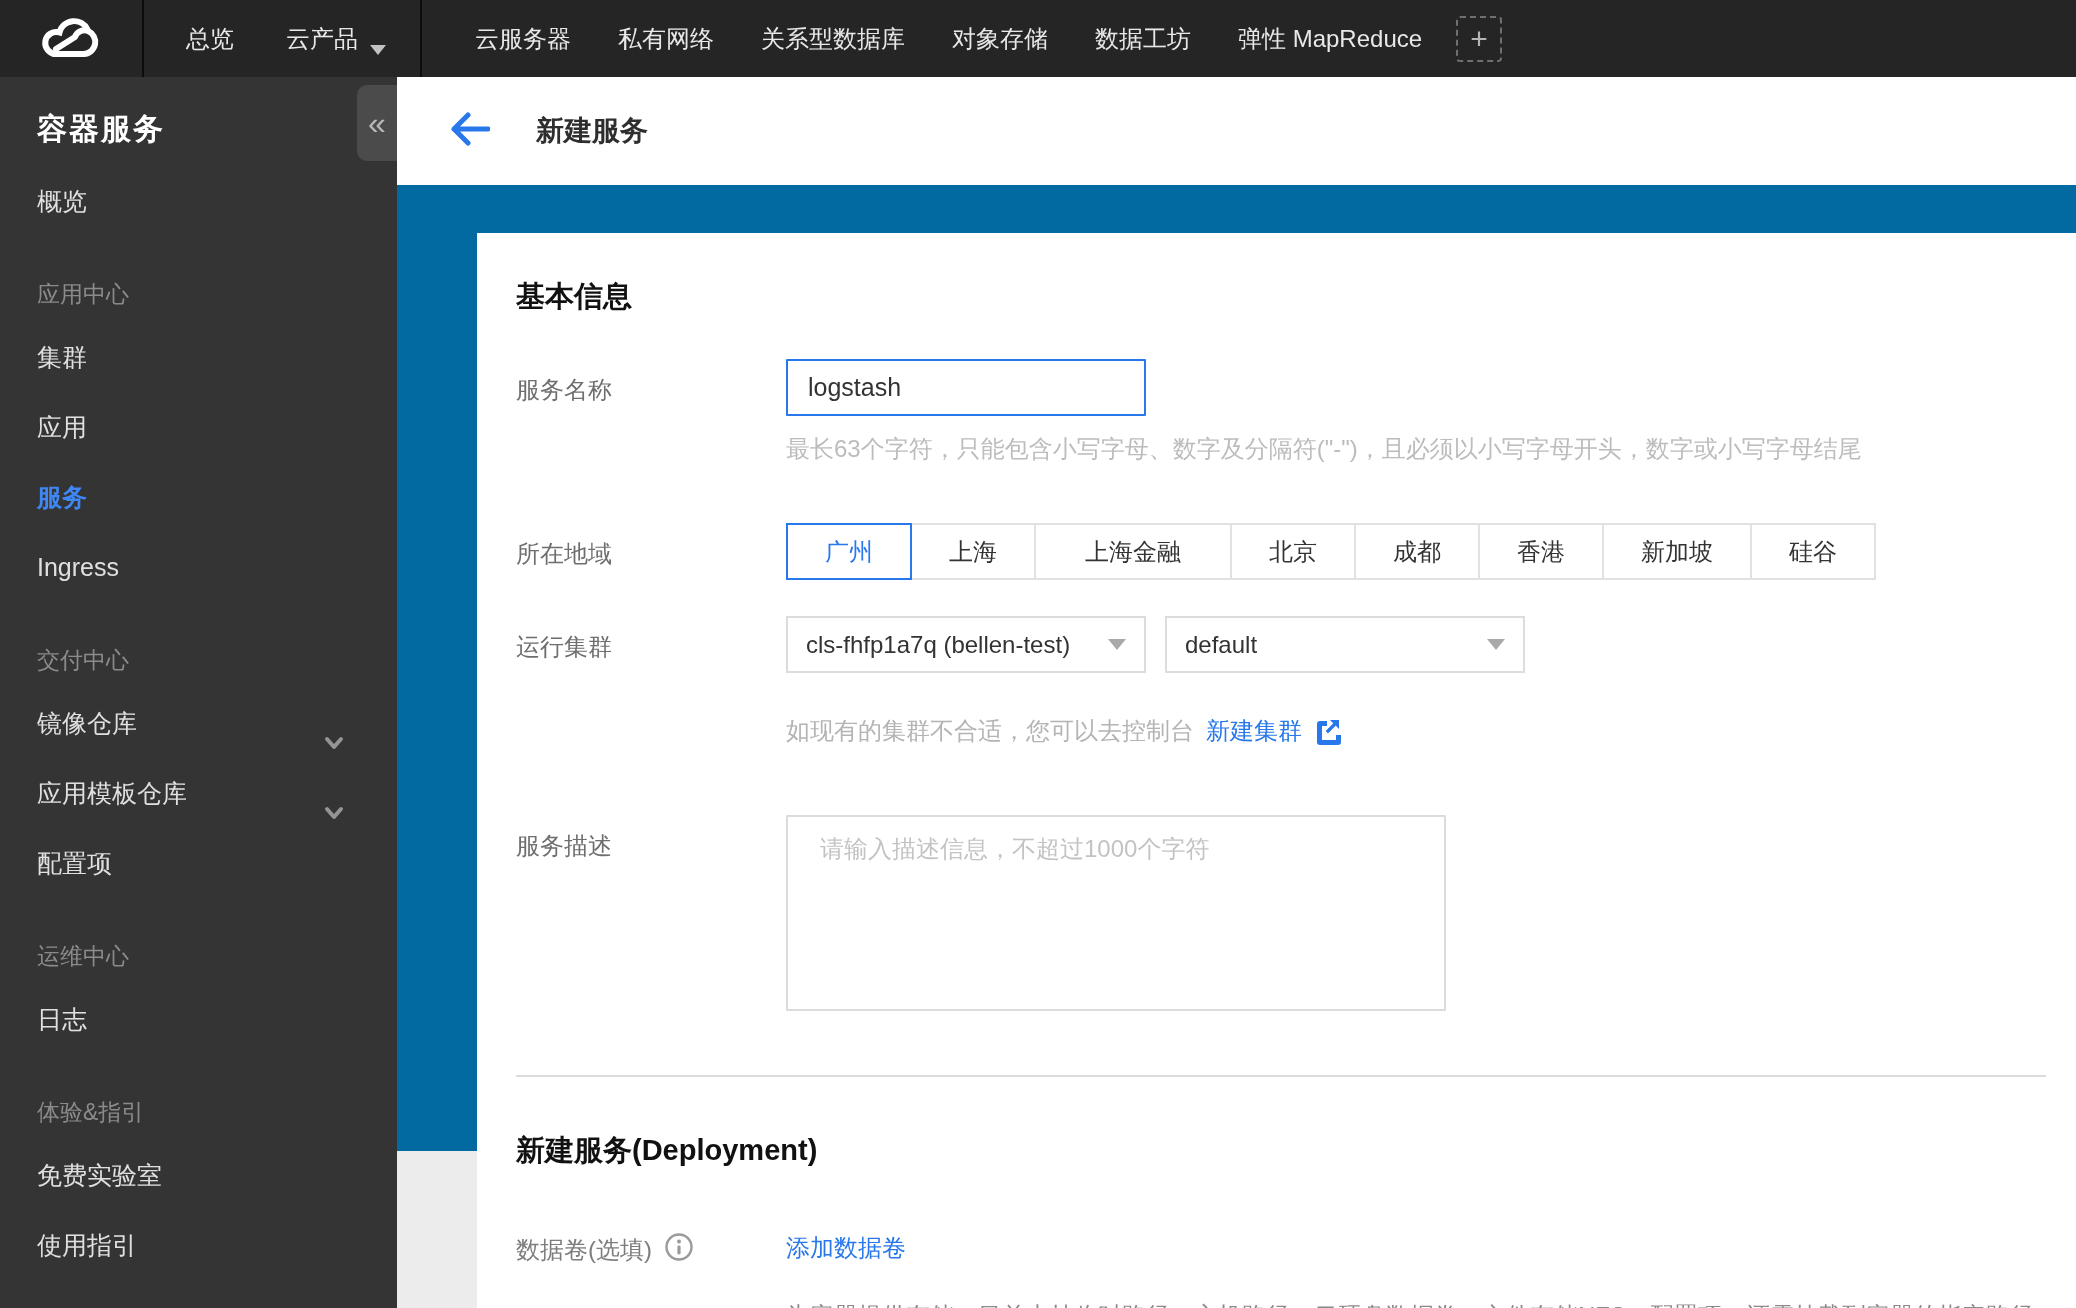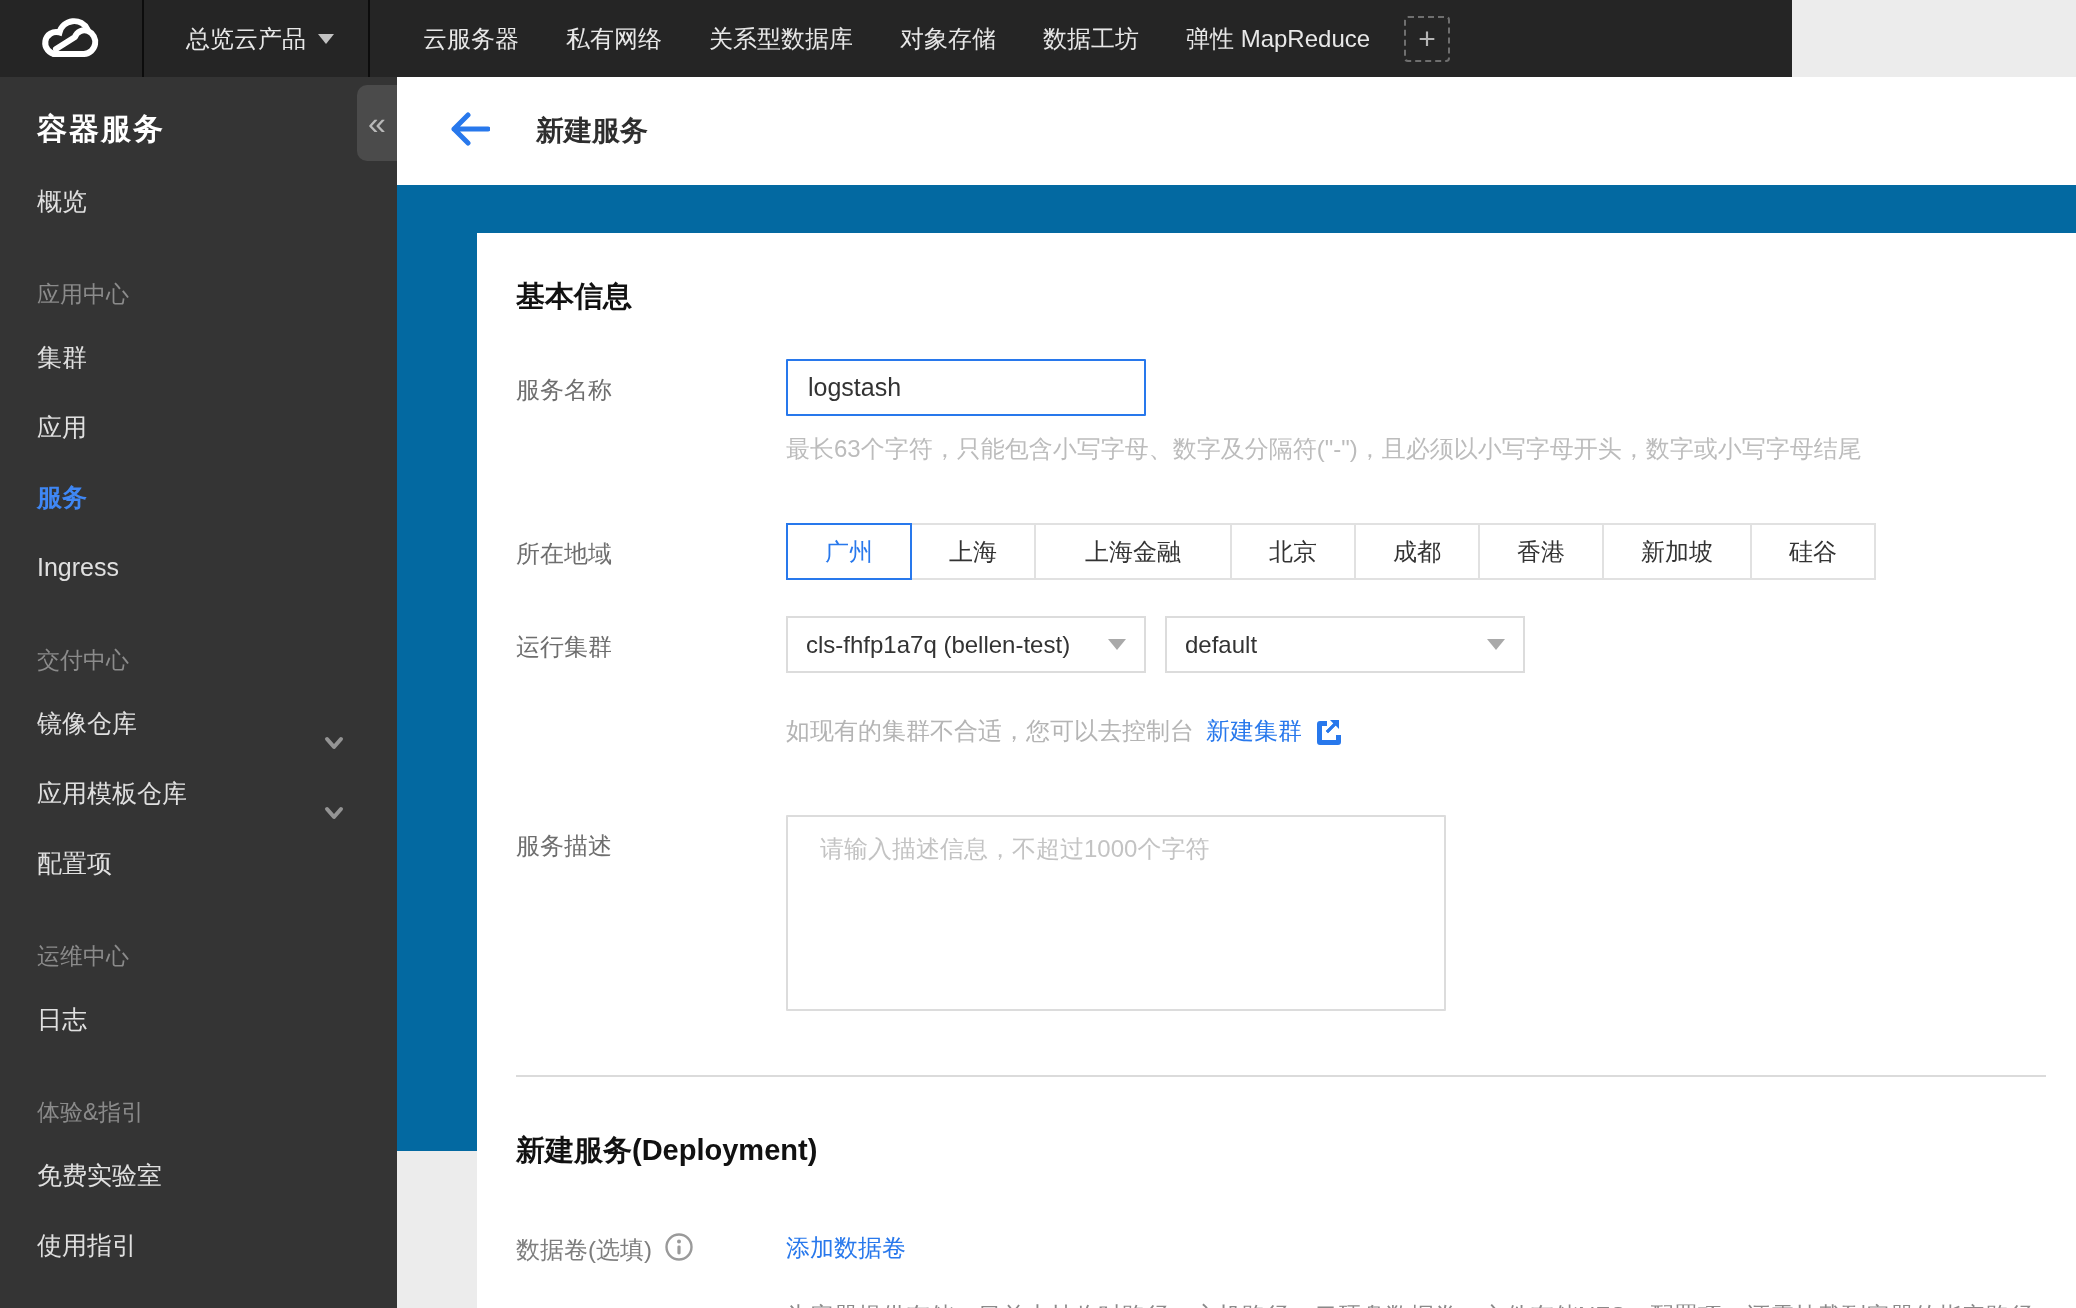--- a/index.html
+++ b/index.html
@@ -1,26 +1,26 @@
 <!DOCTYPE html>
 <html><head>
 <meta charset="utf-8">
 <style>
   * { margin:0; padding:0; box-sizing:border-box; }
   html,body { width:2076px; height:1308px; overflow:hidden;
     font-family:"Liberation Sans", sans-serif; background:#ececec; }
 
   
-  .topnav { position:absolute; top:0; left:0; width:1792px; height:77px;
+  .topnav { position:absolute; top:0; left:0; width:2076px; height:77px;
     background:#252525; display:flex; align-items:center; color:#e8e8e8; z-index:30; }
   .logo-box { width:142px; height:77px; display:flex; align-items:center; justify-content:center; }
   .nav-sep { width:2px; height:77px; background:#0c0c0c; }
   .nav-item { font-size:24px; color:#e8e8e8; cursor:pointer; white-space:nowrap; }
   .nav-overview { margin-left:42px; }
-  .nav-products { margin-right:34px; display:flex; align-items:center; }
+  .nav-products { margin-left:52px; margin-right:34px; display:flex; align-items:flex-end; }
   .nav-caret { display:inline-block; margin-left:12px; width:0; height:0;
     border-left:8px solid transparent; border-right:8px solid transparent; border-top:10px solid #c2c2c2; }
   .nav-prod { margin-left:47px; }
   .nav-prod.first { margin-left:53px; }
   .nav-add { margin-left:34px; width:46px; height:46px; border:2px dashed #6f6f6f; border-radius:4px;
     display:flex; align-items:center; justify-content:center; color:#b5b5b5; font-size:30px; cursor:pointer; }
 
   
   .sidebar { position:absolute; top:77px; left:0; width:397px; height:1231px;
     background:#343434; z-index:20; }

